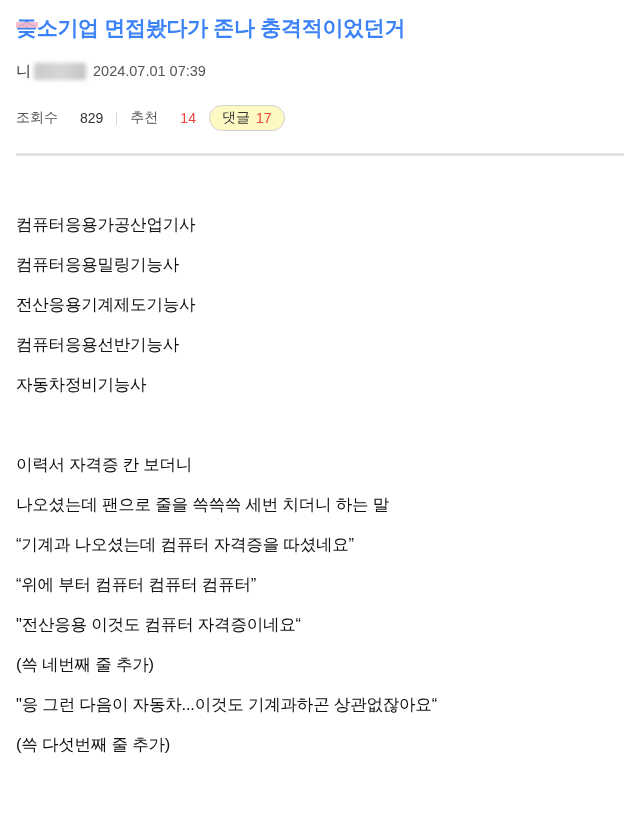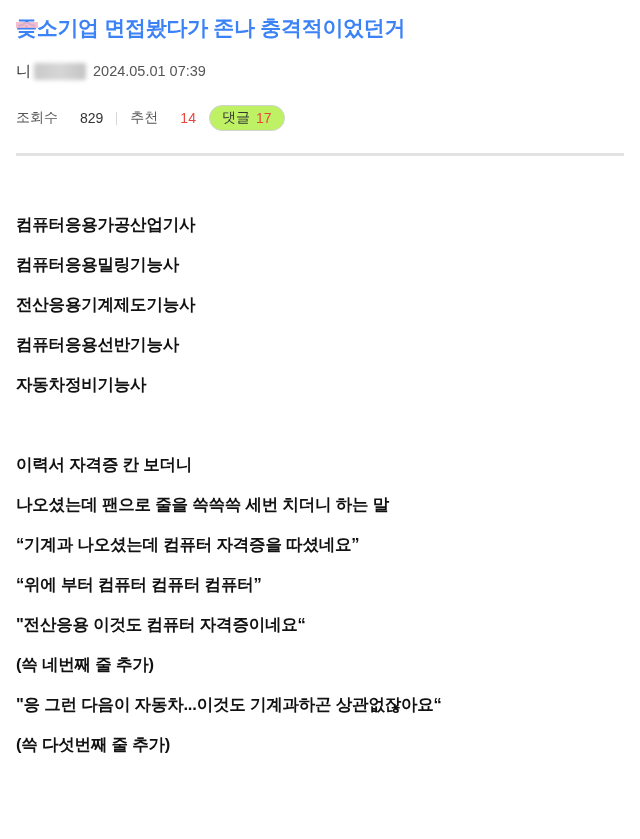--- a/index.html
+++ b/index.html
@@ -86,37 +86,36 @@
     background: #d8d8d8;
     margin: 0 13px;
   }
   .comment-pill {
     display: inline-flex;
     align-items: center;
     gap: 6px;
     border: 1px solid #d2d2d2;
     border-radius: 14px;
     padding: 3px 12px;
-    background: #bef264;
+    background: #fef9c3;
     margin-left: 13px;
   }
   .comment-pill .stat-label { color: #333333; }
   .comment-pill .stat-value { color: #e8453c; }
   .hr {
     margin-top: 22px;
     height: 3px;
     background: #e3e3e3;
     width: 608px;
   }
   .body-text {
     margin-top: 48px;
     font-size: 16.5px;
     line-height: 1.0;
     color: #111111;
-    font-weight: bold;
   }
   .body-line {
     height: 40px;
     line-height: 40px;
     white-space: nowrap;
     letter-spacing: -0.2px;
   }
   .body-line.blank {
     height: 40px;
   }
@@ -129,21 +128,21 @@
   <div class="title-wrap">
     <div class="post-title">
       <span class="title-underline"></span>
       <span>좆소기업 면접봤다가 존나 충격적이었던거</span>
     </div>
   </div>
 
   <div class="meta-row">
     <span class="author">니</span>
     <span class="author-blur"></span>
-    <span class="timestamp">2024.05.01 07:39</span>
+    <span class="timestamp">2024.07.01 07:39</span>
   </div>
 
   <div class="stats-row">
     <span class="stat">
       <span class="stat-label">조회수</span>
       <span class="stat-value">829</span>
     </span>
     <span class="divider-v"></span>
     <span class="stat">
       <span class="stat-label">추천</span>

